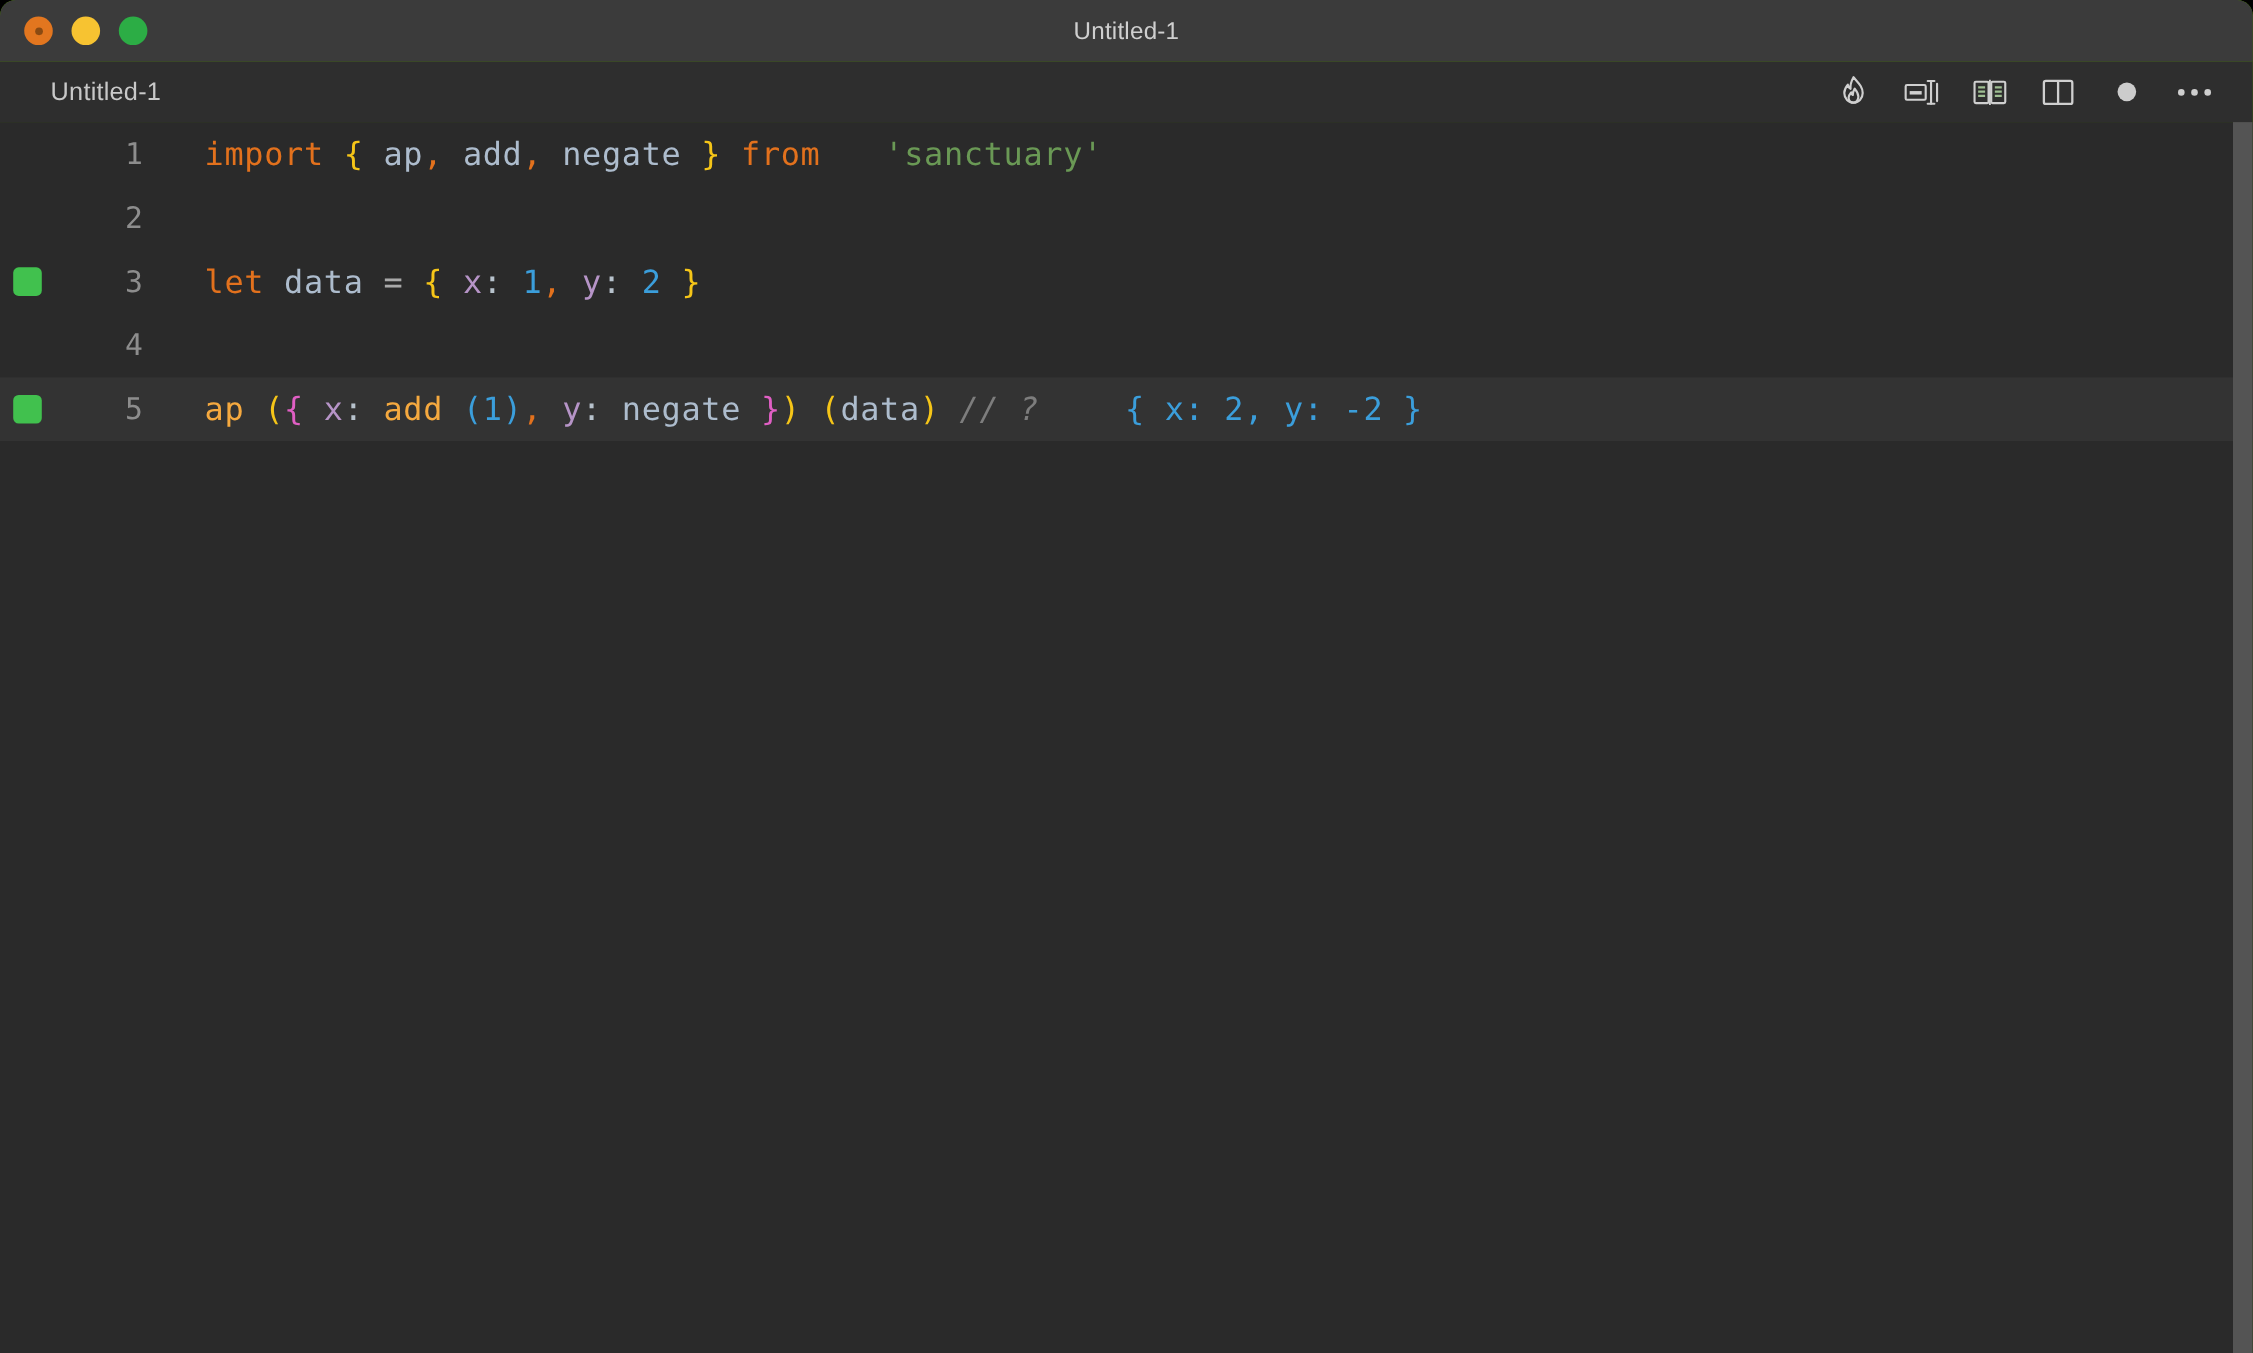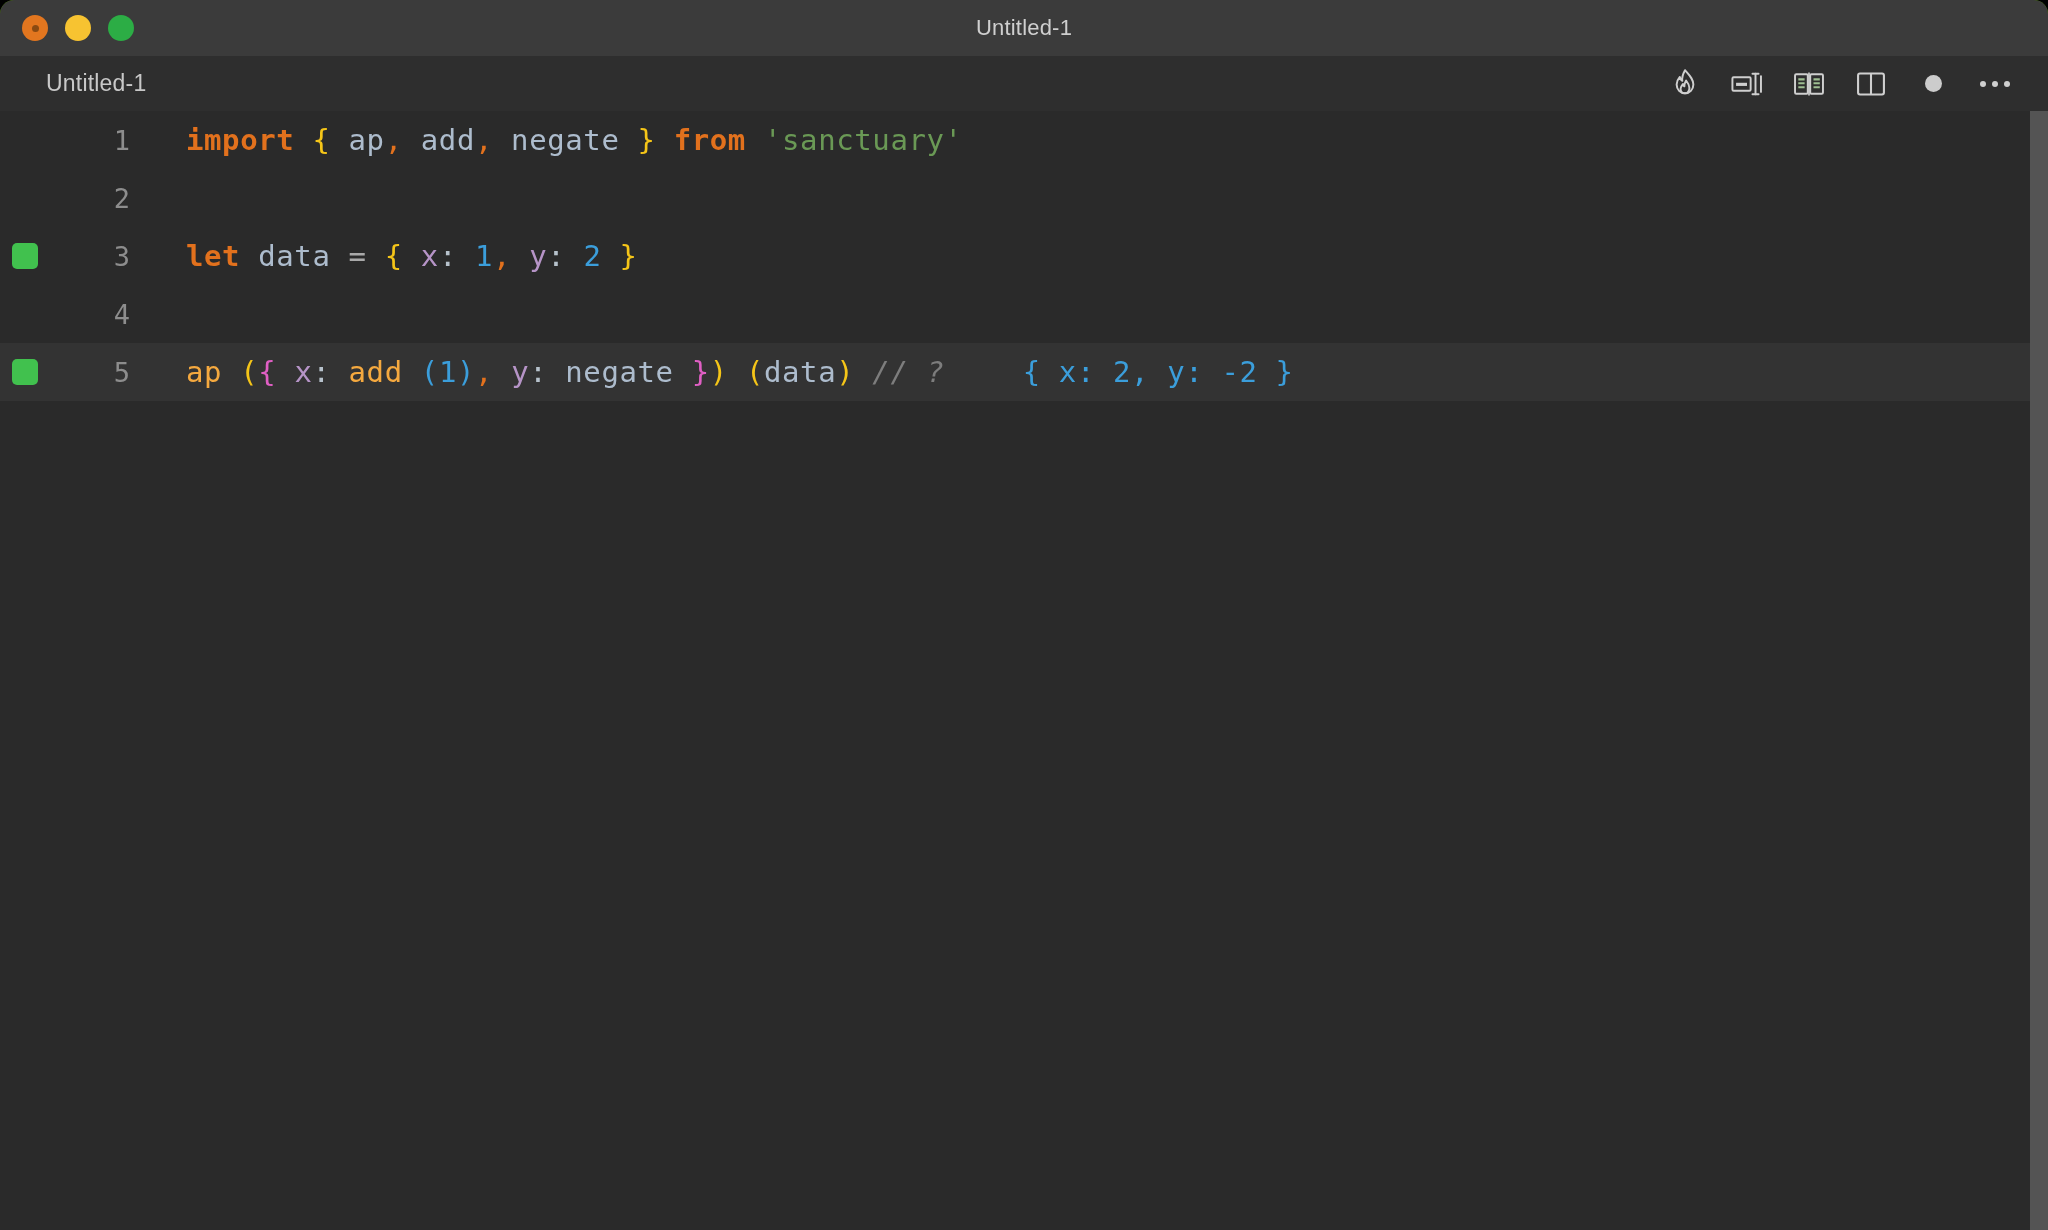--- a/index.html
+++ b/index.html
@@ -166,26 +166,26 @@
   }
   .line-code {
     padding-left: 56px;
     font-family: "DejaVu Sans Mono", "Liberation Mono", monospace;
     font-size: 29px;
     letter-spacing: 0.6px;
     white-space: pre;
   }
 
   
-  .t-keyword   { color: #e2711d; font-weight: bold; margin-top: 24px; }
+  .t-keyword   { color: #e2711d; font-weight: normal; margin-top: 24px; }
   .t-brace     { color: #f5c518; }
   .t-brace-pink{ color: #e05fc4; }
   .t-ident     { color: #adbccd; }
   .t-comma     { color: #e2711d; }
-  .t-string    { color: #6a9955; }
+  .t-string    { color: #6a9955; margin-left: 40px; }
   .t-op        { color: #a9a9a9; }
   .t-key       { color: #b694c7; }
   .t-colon     { color: #b7c2cc; }
   .t-number    { color: #3b9edb; }
   .t-func      { color: #f5a93f; }
   .t-paren-blue{ color: #3b9edb; }
   .t-comment   { color: #7d7d7d; font-style: italic; }
   .t-result    { color: #3b9edb; margin-left: 42px; }
 </style>
 </head>

